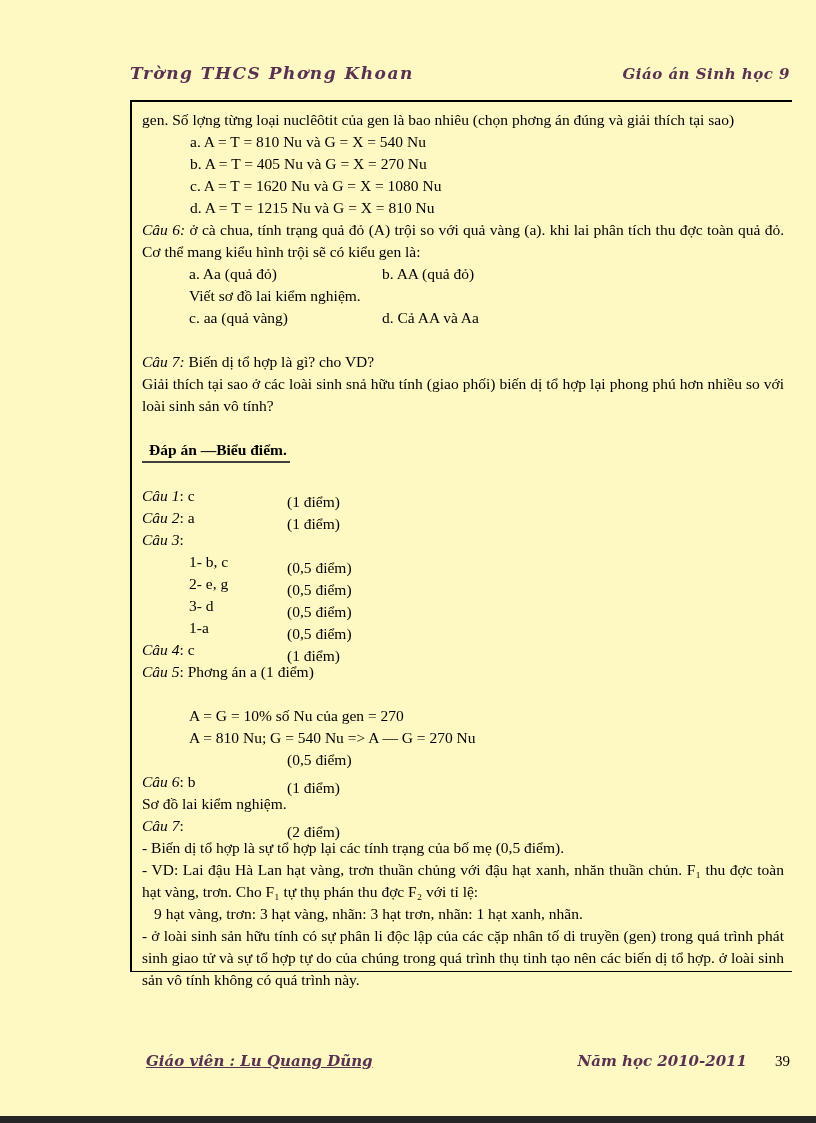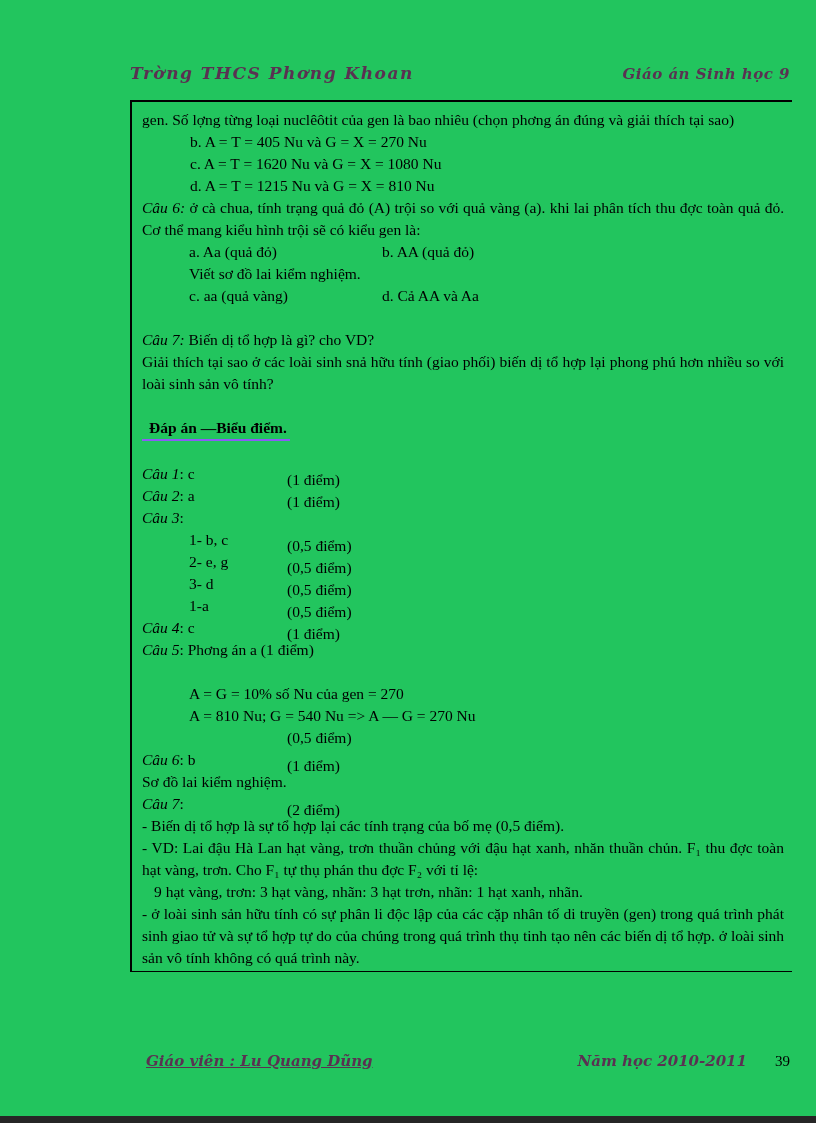--- a/index.html
+++ b/index.html
@@ -1,21 +1,21 @@
 <!DOCTYPE html>
 <html style="--accent: #5a3152;"><head>
 <meta charset="utf-8">
 <style>
   :root { --accent: #5a3152; }
   html, body { margin: 0; padding: 0; background: #ffffff; }
   .sheet {
     position: relative;
     width: 816px;
     height: 1123px;
-    background: #22c55e;
+    background: #fef9c3;
     font-family: "Liberation Serif", serif;
     font-size: 15.5px;
     line-height: 22px;
     color: #000;
     overflow: hidden;
   }
   .header {
     position: absolute;
     top: 62px;
     left: 130px;
@@ -49,21 +49,21 @@
   .opt { padding-left: 48px; }
   .arow{ position: relative; }
   .pts { position: absolute; left: 145px; top: 6px; }
   .sub { position: relative; padding-left: 47px; }
   .col2{ position: absolute; left: 240px; top: 0; }
   .lbl { font-weight: normal; font-style: italic; margin-top: 27px; }
   .gap { height: 22px; }
   .heading {
     font-weight: bold;
     display: inline-block;
-    border-bottom: 2px solid #8b5cf6;
+    border-bottom: 2px solid #404040;
     padding: 0 3px 0 7px;
   }
   .ptsline { padding-left: 145px; }
   .indent12 { padding-left: 12px; }
   .footer {
     position: absolute;
     left: 146px;
     right: 26px;
     top: 1050px;
     display: flex;
@@ -87,20 +87,21 @@
 <div class="sheet">
 
   <div class="header">
     <span class="fancy school">Trờng  THCS Phơng  Khoan</span>
     <span class="fancy doctitle">Giáo án Sinh học 9</span>
   </div>
 
   <div class="content">
 
     <p class="p">gen. Số lợng  từng loại nuclêôtit của gen là bao nhiêu (chọn phơng  án đúng và giải thích tại sao)</p>
+    <div class="opt">a.  A = T = 810 Nu và G = X = 540 Nu</div>
     <div class="opt">b.  A = T = 405 Nu và G = X = 270 Nu</div>
     <div class="opt">c.  A = T = 1620 Nu và G = X = 1080 Nu</div>
     <div class="opt">d.  A = T = 1215 Nu và G = X = 810 Nu</div>
 
     <p class="p"><span class="lbl">Câu 6:</span><span> ở cà chua, tính trạng quả đỏ (A) trội so với quả vàng (a). khi lai phân tích thu đợc  toàn quả đỏ. Cơ thể mang kiểu hình trội sẽ có kiểu gen là:</span></p>
     <div class="sub">
       <span>a. Aa  (quả đỏ)</span>
       <span class="col2">b. AA (quả đỏ)</span>
     </div>
     <div class="sub">Viết sơ đồ lai kiểm nghiệm.</div>

